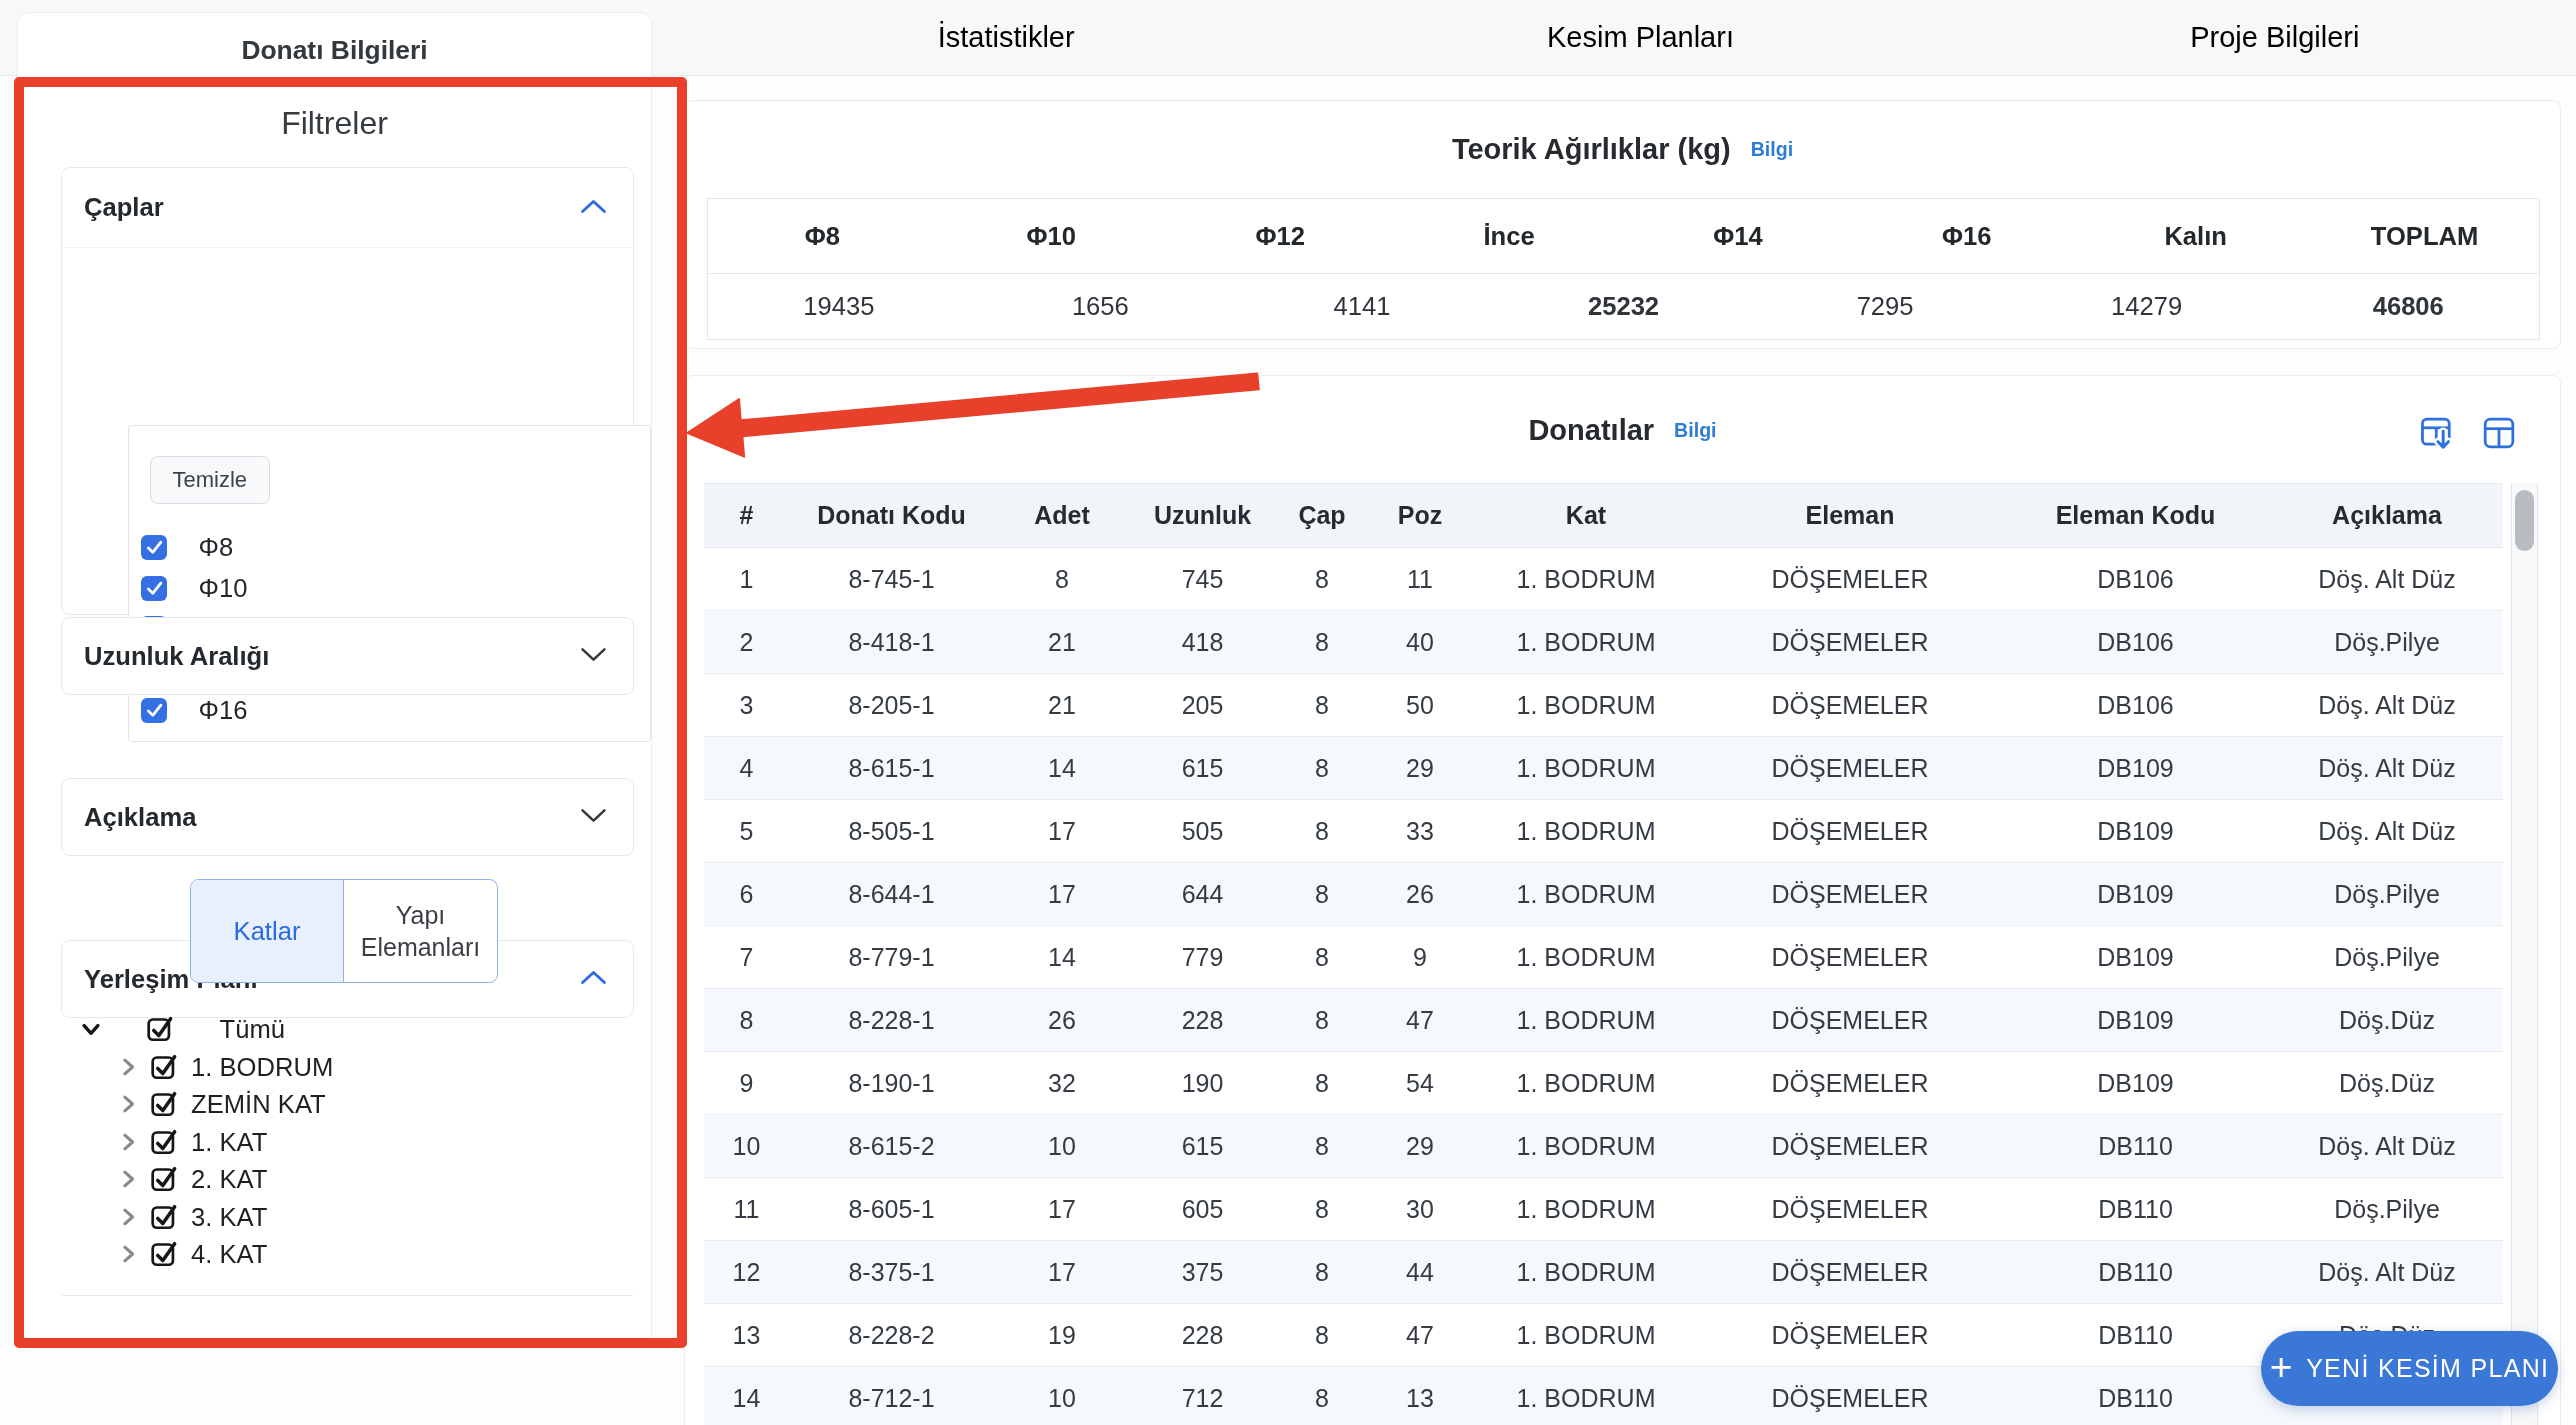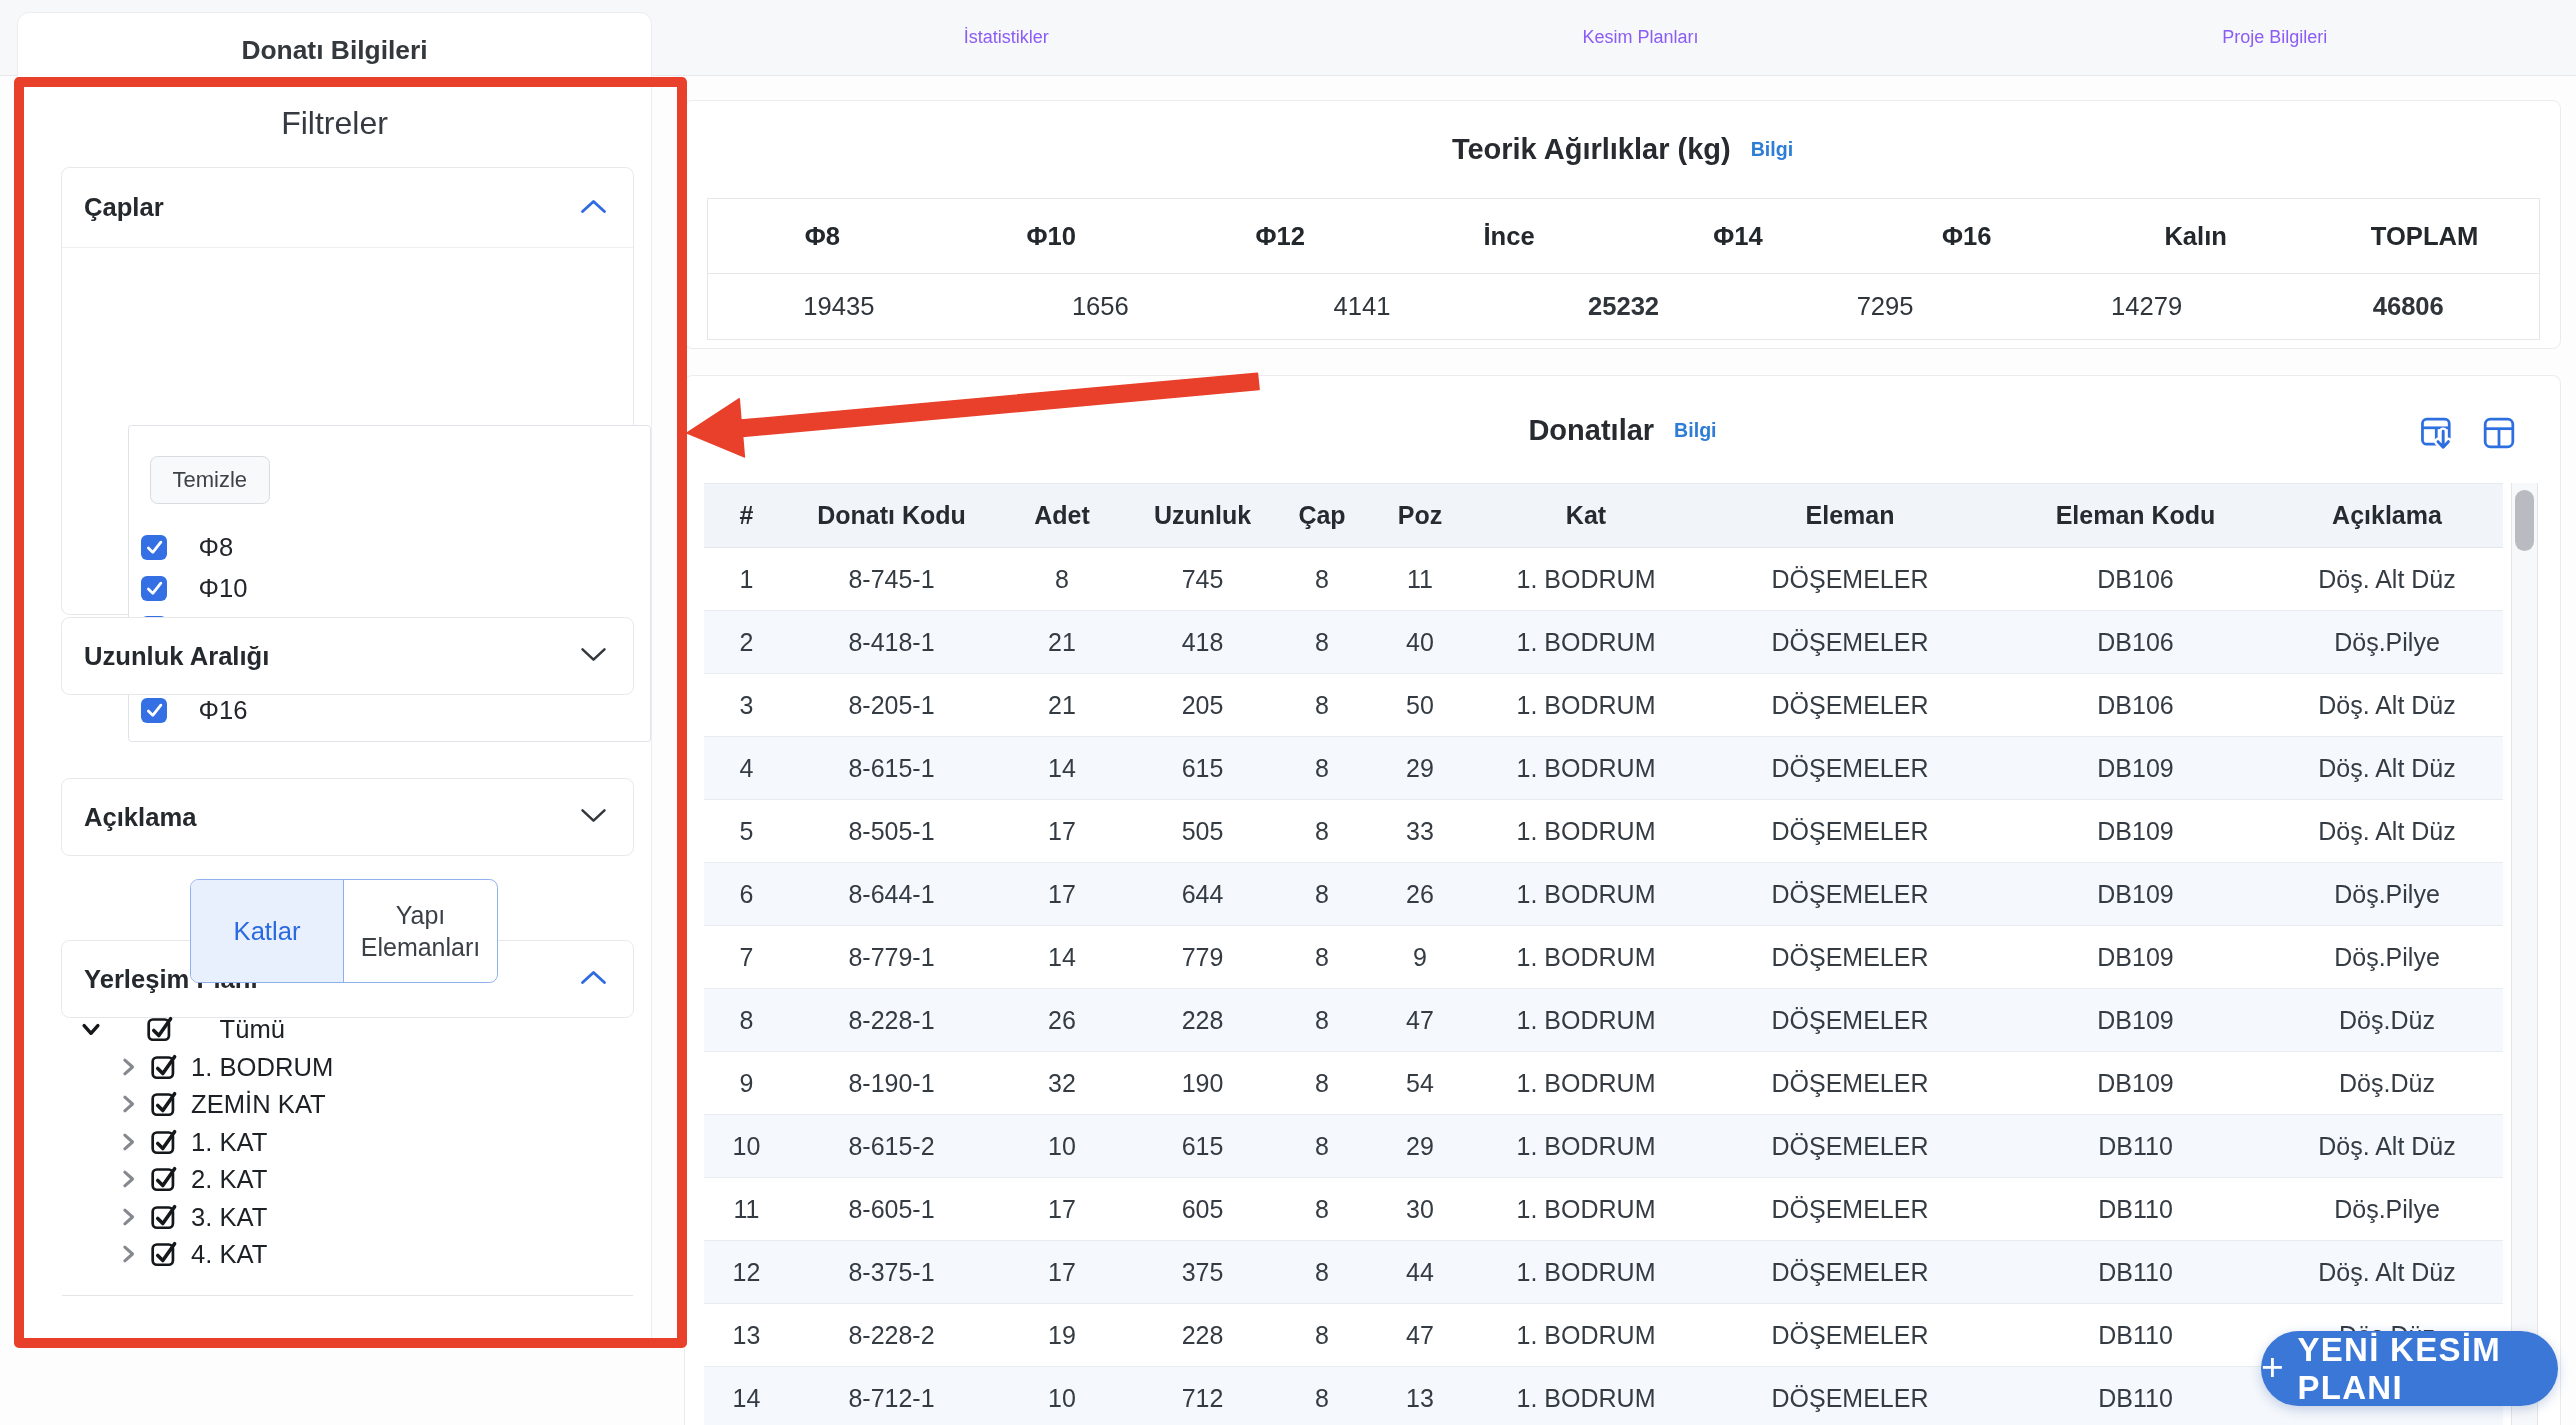--- a/index.html
+++ b/index.html
@@ -9,21 +9,21 @@
     font-family:"Liberation Sans","DejaVu Sans",sans-serif;
     -webkit-font-smoothing:antialiased;
     color:#343b43;
   }
   #app{position:absolute;inset:0;width:2576px;height:1425px;overflow:hidden;}
 
   
   .topbar{position:absolute;left:0;top:0;width:2576px;height:75px;background:#f7f8fa;border-bottom:0.9px solid #e7e9ed;z-index:1;}
   .nav{position:absolute;left:673px;top:0;width:1903px;height:75px;display:flex;z-index:2;}
   .nav-cell{flex:1;display:flex;align-items:center;justify-content:center;}
-  .nav-link{font-size:18px;color:#8b5cf6;cursor:pointer;margin-left:32px;}
+  .nav-link{font-size:29px;color:#000000;cursor:pointer;margin-left:32px;}
 
   
   .side-card{position:absolute;left:17px;top:12px;width:633px;height:1333px;background:#fff;
     border:0.9px solid #ededf1;border-radius:12px 12px 8.5px 8.5px;z-index:2;}
   .side-tab-title{position:absolute;left:0;top:22px;width:100%;text-align:center;font-size:26.4px;font-weight:bold;color:#33383d;}
   .filters-title{position:absolute;left:0;top:92px;width:100%;text-align:center;font-size:32px;font-weight:500;color:#343a40;}
 
   .red-box{position:absolute;left:13.6px;top:77px;width:653px;height:1251px;border:10.2px solid #e8402b;border-radius:5.1px;z-index:12;pointer-events:none;}
 
   .sectionbox{position:absolute;left:43px;width:573px;background:#fff;border:0.9px solid #e6e8ec;border-radius:8.5px;box-sizing:border-box;}
@@ -83,21 +83,21 @@
   .r-hcell{display:flex;align-items:center;justify-content:center;font-size:25px;font-weight:bold;color:#262b31;}
   .r-row{display:flex;height:63px;border-bottom:0.9px solid #e9ecef;box-sizing:border-box;background:#fff;}
   .r-row:nth-child(even){background:#f5f8fc;}
   .r-cell{display:flex;align-items:center;justify-content:center;font-size:25px;color:#343b43;}
 
   
   .fab{position:absolute;left:2261px;top:1331px;width:297px;height:75px;background:#3b77d7;border-radius:38px;
     display:flex;align-items:center;justify-content:center;gap:13.6px;color:#fff;cursor:pointer;z-index:20;
     box-shadow:0 3.4px 12px rgba(40,80,160,.25);}
   .fab-plus{font-size:39px;font-weight:400;line-height:1;position:relative;top:-1.7px;}
-  .fab-label{font-size:33px;font-weight:bold;letter-spacing:1.3px;}
+  .fab-label{font-size:25px;font-weight:normal;letter-spacing:1.3px;}
 
   
   .arrow-svg{position:absolute;left:0;top:0;z-index:15;pointer-events:none;}
 </style>
 </head>
 <body>
 
 <div id="app">
 
   <div class="topbar"></div>

